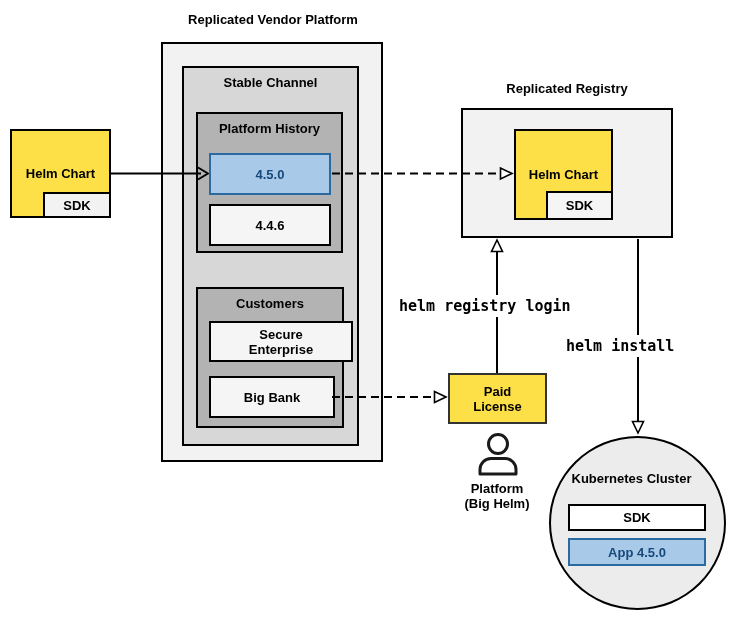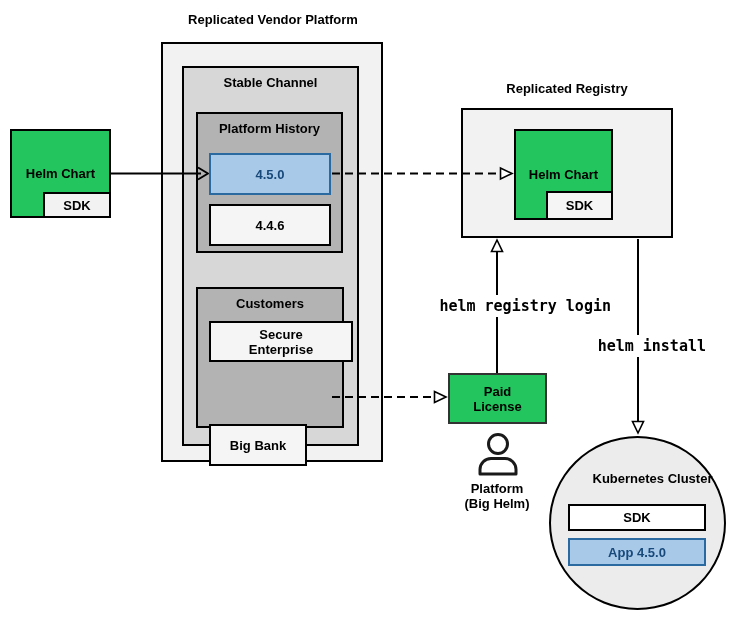--- a/index.html
+++ b/index.html
@@ -4,26 +4,26 @@
 <style>
   html,body{margin:0;padding:0;}
   body{background:#fff;font-family:"Liberation Sans",sans-serif;}
   #stage{position:relative;width:747px;height:634px;background:#ffffff;overflow:hidden;}
   .box{position:absolute;box-sizing:border-box;border:2px solid #000;
        display:flex;align-items:center;justify-content:center;text-align:center;
        font-weight:bold;font-size:13px;color:#000;line-height:15px;}
   .container-label{position:absolute;left:0;right:0;top:7px;text-align:center;
        font-weight:bold;font-size:13px;}
   .free-label{position:absolute;text-align:center;font-weight:bold;font-size:13px;color:#000;}
-  .cmd{position:absolute;text-align:right;font-family:"DejaVu Sans Mono",monospace;
+  .cmd{position:absolute;text-align:left;font-family:"DejaVu Sans Mono",monospace;
        font-weight:bold;font-size:15px;background:#ffffff;color:#000;z-index:6;padding:2px 0;}
   .fill-outer{background:#f2f2f2;}
   .fill-mid{background:#d7d7d7;}
   .fill-dark{background:#b3b3b3;}
-  .fill-gray{background:#22c55e;}
+  .fill-gray{background:#fde047;}
   .fill-light{background:#f5f5f5;}
   .fill-white{background:#ffffff;}
   .hl{}
   .circle{border-radius:50%;}
   #arrow-layer{position:absolute;left:0;top:0;z-index:5;pointer-events:none;}
   .wrap-narrow{display:inline-block;width:80px;}
   .wrap-paid{display:inline-block;width:64px;text-align:center;}
 </style>
 </head>
 <body>
@@ -51,21 +51,21 @@
   </div>
 
   <div class="box fill-dark" style="left:196px;top:287px;width:148px;height:141px;">
     <span class="container-label">Customers</span>
   </div>
 
   <div class="box fill-light" style="left:209px;top:321px;width:144px;height:41px;">
     <span class="wrap-narrow">Secure Enterprise</span>
   </div>
 
-  <div class="box fill-light" style="left:209px;top:376px;width:98px;height:42px;margin-top:48px;">
+  <div class="box fill-light" style="left:209px;top:376px;width:126px;height:42px;">
     <span>Big Bank</span>
   </div>
 
   <div class="box fill-gray" style="left:10px;top:129px;width:101px;height:89px;">
     <span>Helm Chart</span>
   </div>
   <div class="box fill-outer" style="left:43px;top:192px;width:68px;height:26px;">
     <span>SDK</span>
   </div>
 
@@ -86,21 +86,21 @@
   <div class="box fill-gray" style="left:448px;top:373px;width:99px;height:51px;border-color:#333;">
     <span class="wrap-paid">Paid License</span>
   </div>
 
   <div class="free-label" style="left:445px;top:481px;width:104px;line-height:15px;">
     <div>Platform</div>
     <div>(Big Helm)</div>
   </div>
 
   <div class="box fill-outer circle" style="left:549px;top:436px;width:177px;height:174px;background:#ececec;"></div>
-  <div class="free-label" style="left:567px;top:471px;width:171px;">Kubernetes Cluster</div>
+  <div class="free-label" style="left:546px;top:471px;width:171px;">Kubernetes Cluster</div>
   <div class="box fill-white" style="left:568px;top:504px;width:138px;height:27px;">
     <span>SDK</span>
   </div>
   <div class="box hl" style="left: 568px; top: 538px; width: 138px; height: 28px; background: rgb(169, 201, 233); border-color: rgb(42, 106, 160); color: rgb(23, 73, 122);">
     <span>App 4.5.0</span>
   </div>
 
   <svg id="arrow-layer" width="747" height="634">
 
     <g>

